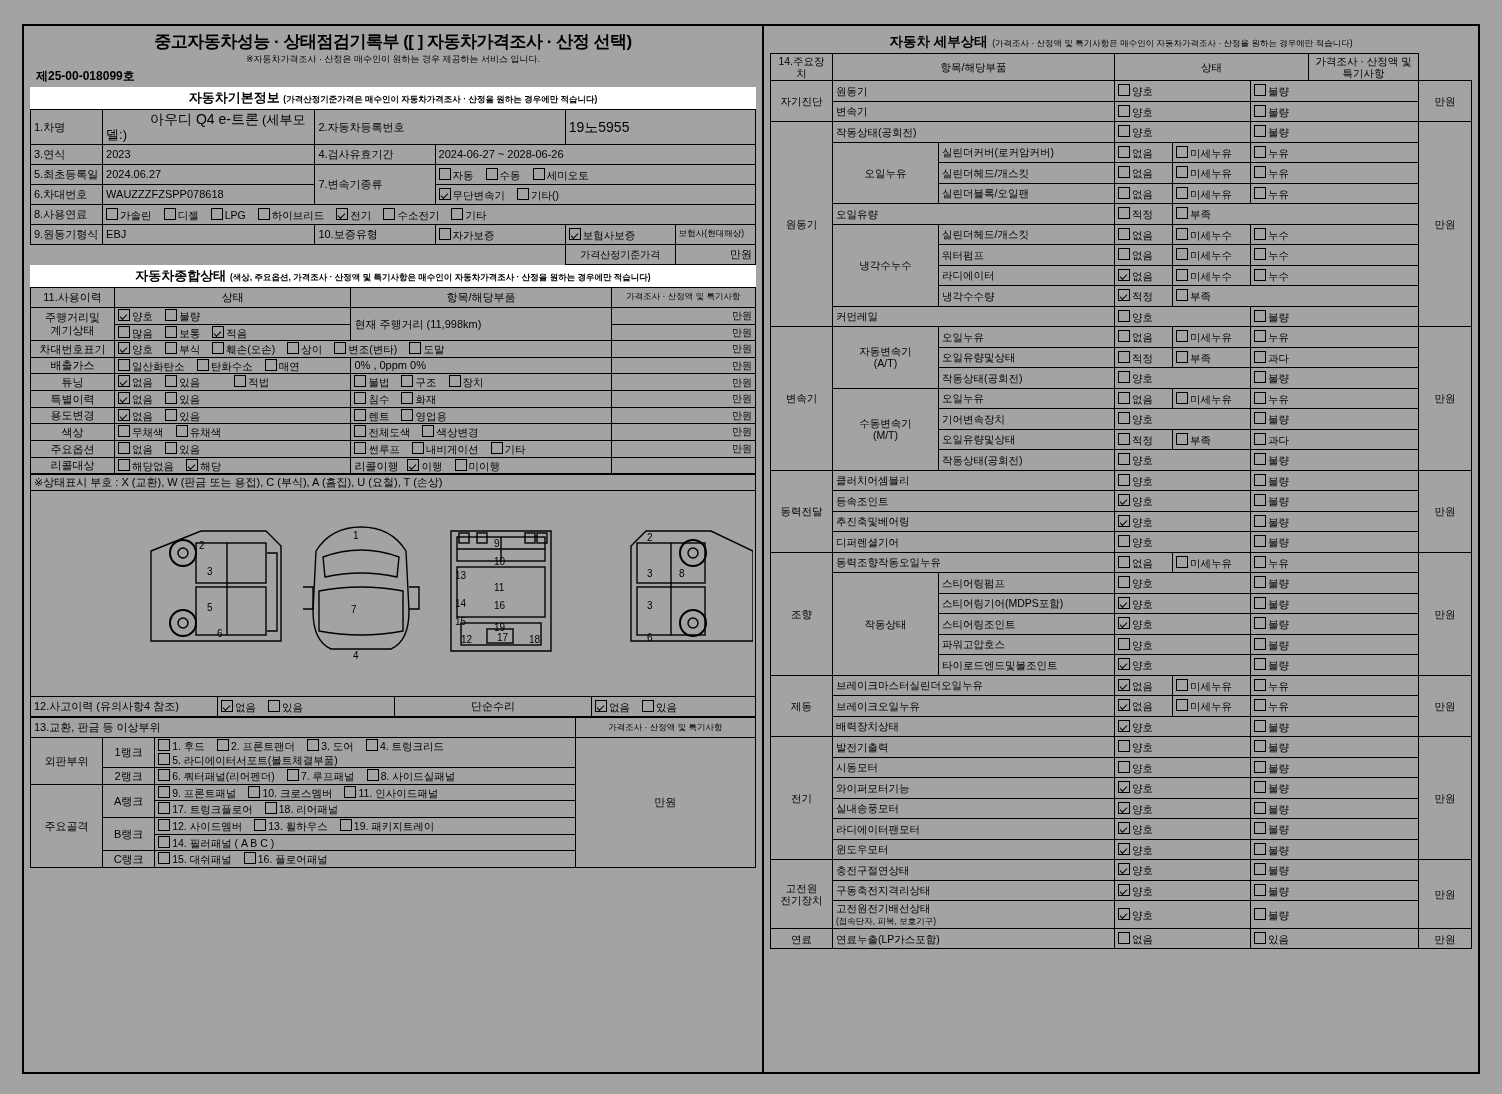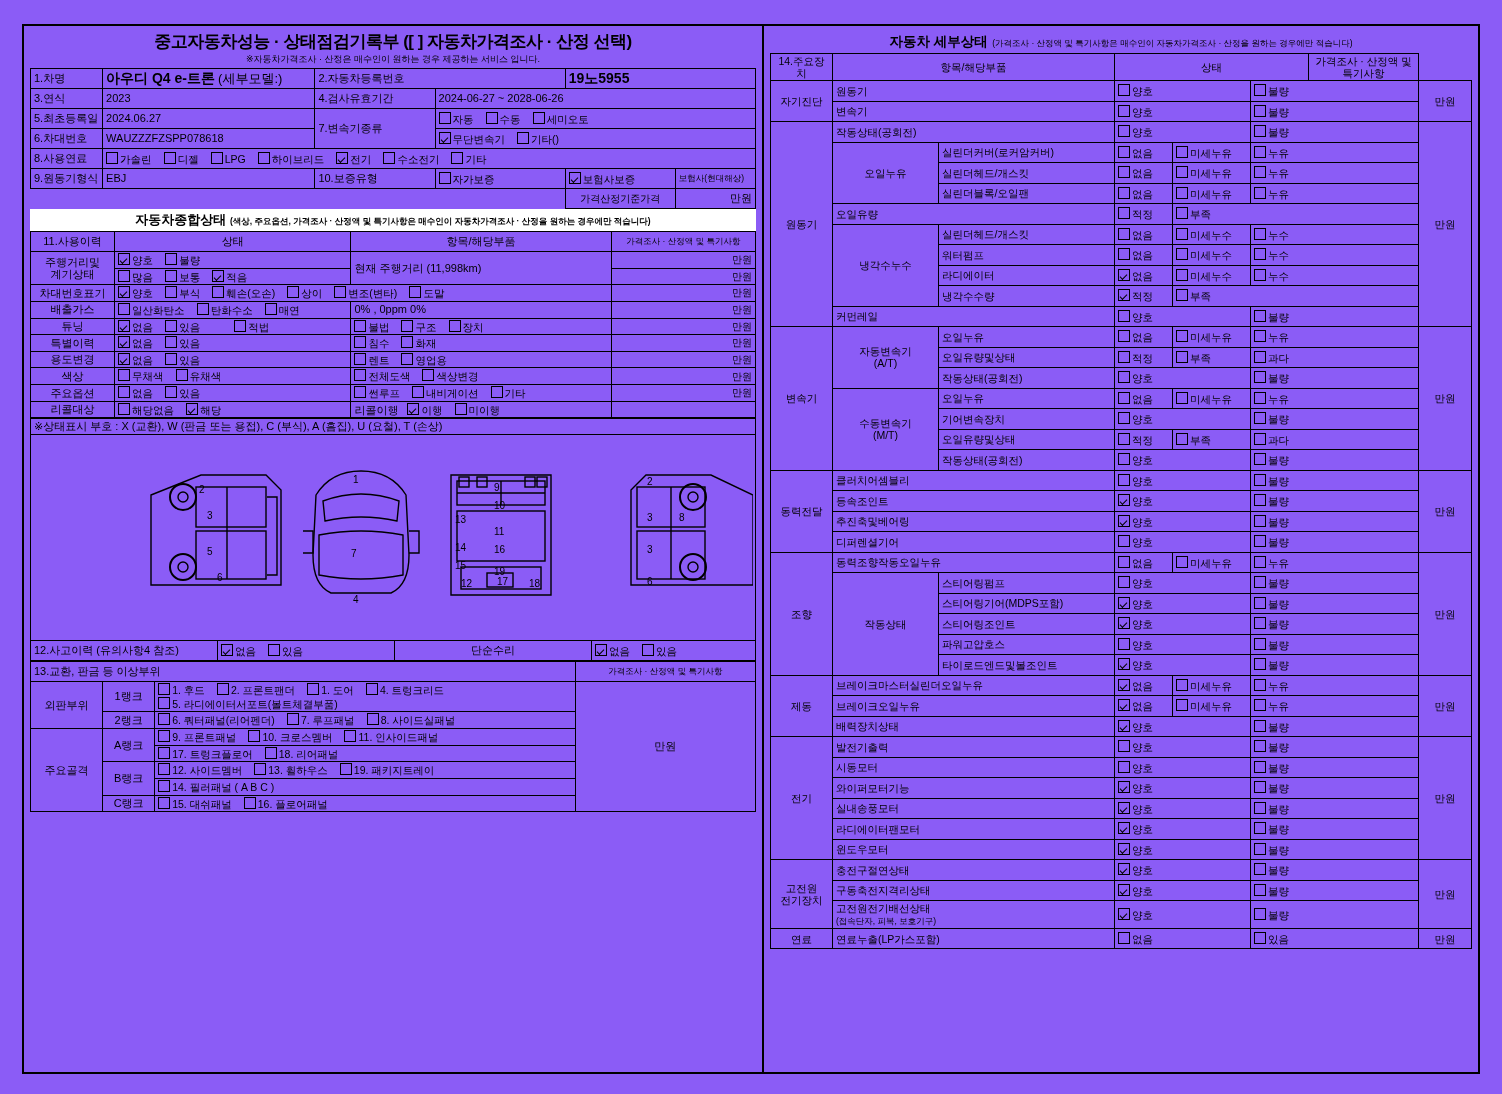--- a/index.html
+++ b/index.html
@@ -1,26 +1,26 @@
 <!DOCTYPE html>
 <html><head>
 <meta charset="utf-8">
 <style>
   html,body{margin:0;padding:0;background:#fff;}
   body{font-family:"Liberation Sans","DejaVu Sans",sans-serif;color:#000;}
-  #sheet{width:1502px;height:1094px;position:relative;background:#8b5cf6;box-sizing:border-box;}
+  #sheet{width:1502px;height:1094px;position:relative;background:#a3a3a3;box-sizing:border-box;}
   .page{position:absolute;left:22px;top:24px;width:1458px;height:1050px;border:2px solid #000;box-sizing:border-box;display:flex;}
   .left{width:740px;box-sizing:border-box;border-right:2px solid #000;position:relative;}
   .right{flex:1;box-sizing:border-box;position:relative;}
   table{border-collapse:collapse;width:100%;}
   td,th{border:1px solid #000;padding:1px 3px;font-size:11px;vertical-align:middle;line-height:1.15;}
   .c{text-align:center;}
   .l{text-align:left;}
   .r{text-align:right;}
-  .b{font-weight:bold;}
+  .b{font-weight:normal;margin-left:44px;}
   .tiny{font-size:8.5px;}
   .sm{font-size:13px;text-align:right;}
   .lg{font-size:14px;}
   .title{font-size:17px;font-weight:bold;text-align:center;letter-spacing:-0.5px;}
   .subtitle{font-size:9px;text-align:center;}
   .bandtitle{font-size:13.5px;font-weight:bold;text-align:left;}
   .cb{display:inline-block;width:10px;height:10px;border:1px solid #000;position:relative;vertical-align:-1px;margin-right:2px;}
   .cb.on:after{content:"";position:absolute;left:1px;top:4px;width:6px;height:3px;border-left:1.6px solid #000;border-bottom:1.6px solid #000;transform:rotate(-45deg);}
   .opt{display:inline-block;margin-right:9px;white-space:nowrap;font-size:10.5px;}
   .hdr{position:relative;padding:4px 6px 2px 6px;}
@@ -37,23 +37,28 @@
 <body>
 
 <div id="sheet">
   <div class="page">
 
     <div class="left">
 
       <div class="hdr">
         <div class="title">중고자동차성능 · 상태점검기록부  ([   ] 자동차가격조사 · 산정 선택)</div>
         <div class="subtitle">※자동차가격조사 · 산정은 매수인이 원하는 경우 제공하는 서비스 입니다.</div>
+        <div class="docno">제25-00-018099호</div>
       </div>
 
       <div style="padding:0 6px;">
+        <div class="secbar">
+          <span>자동차기본정보</span>
+          <span class="tiny">(가격산정기준가격은 매수인이 자동차가격조사 · 산정을 원하는 경우에만 적습니다)</span>
+        </div>
         <table class="tblfix">
           <colgroup>
               <col style="width:72px">
               <col style="width:212px">
               <col style="width:120px">
               <col style="width:130px">
               <col style="width:110px">
               <col style="width:80px">
             </colgroup>
           <tbody>
@@ -375,21 +380,21 @@
             <td class="l" colspan="3">13.교환, 판금 등 이상부위</td>
             <td class="c tiny">가격조사 · 산정액 및 특기사항</td>
           </tr>
           <tr>
             <td class="c" rowspan="2">외판부위</td>
             <td class="c">1랭크</td>
             <td class="l">
               <div>
                 <span class="opt"><i class="cb"></i><span>1. 후드</span></span>
                 <span class="opt"><i class="cb"></i><span>2. 프론트팬더</span></span>
-                <span class="opt"><i class="cb"></i><span>1. 도어</span></span>
+                <span class="opt"><i class="cb"></i><span>3. 도어</span></span>
                 <span class="opt"><i class="cb"></i><span>4. 트렁크리드</span></span>
               </div>
               <div>
                 <span class="opt"><i class="cb"></i><span>5. 라디에이터서포트(볼트체결부품)</span></span>
               </div>
             </td>
             <td class="c" rowspan="7">만원</td>
           </tr>
           <tr>
             <td class="c">2랭크</td>

